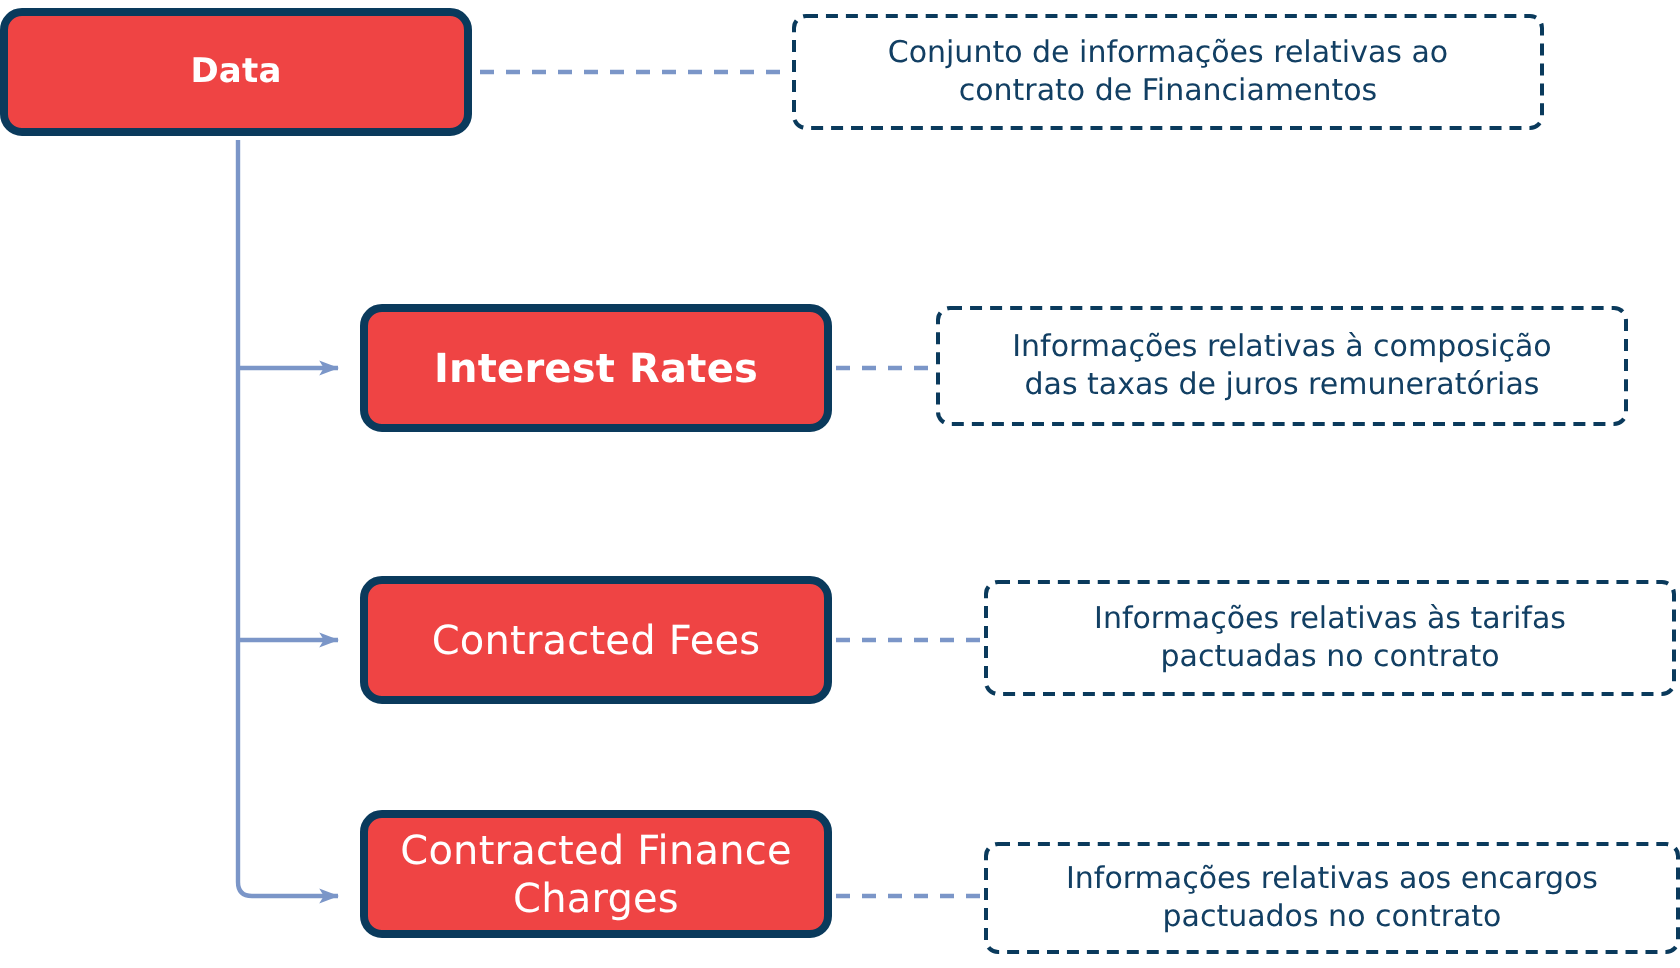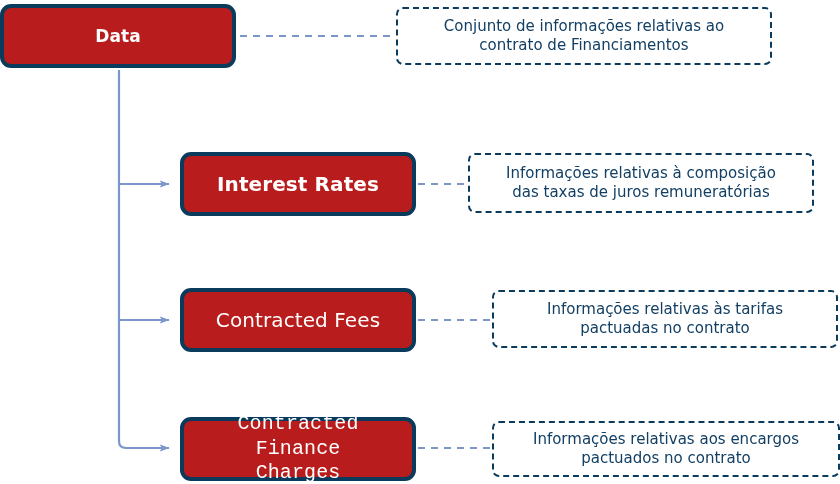--- a/index.html
+++ b/index.html
@@ -19,21 +19,21 @@
     position: absolute;
     left: 0;
     top: 0;
     width: 840px;
     height: 484px;
     pointer-events: none;
   }
   .node {
     position: absolute;
     box-sizing: border-box;
-    background: #b91c1c;
+    background: #ef4444;
     border: 4px solid #0a3a5c;
     border-radius: 11px;
     color: #ffffff;
     display: flex;
     align-items: center;
     justify-content: center;
     text-align: center;
     line-height: 1.22;
     letter-spacing: 0.1px;
   }
@@ -53,21 +53,21 @@
   }
   .node.child {
     left: 180px;
     width: 236px;
     height: 64px;
     font-size: 20px;
   }
   .node.child.bold { font-weight: bold; }
   .node.n1 { top: 152px; }
   .node.n2 { top: 288px; }
-  .node.n3 { top: 417px; font-family: Liberation Mono, monospace; }
+  .node.n3 { top: 405px; }
 
   .note {
     position: absolute;
     box-sizing: border-box;
     background: #ffffff;
     border: 2px dashed #0a3a5c;
     border-radius: 7px;
     color: #123f63;
     display: flex;
     align-items: center;

